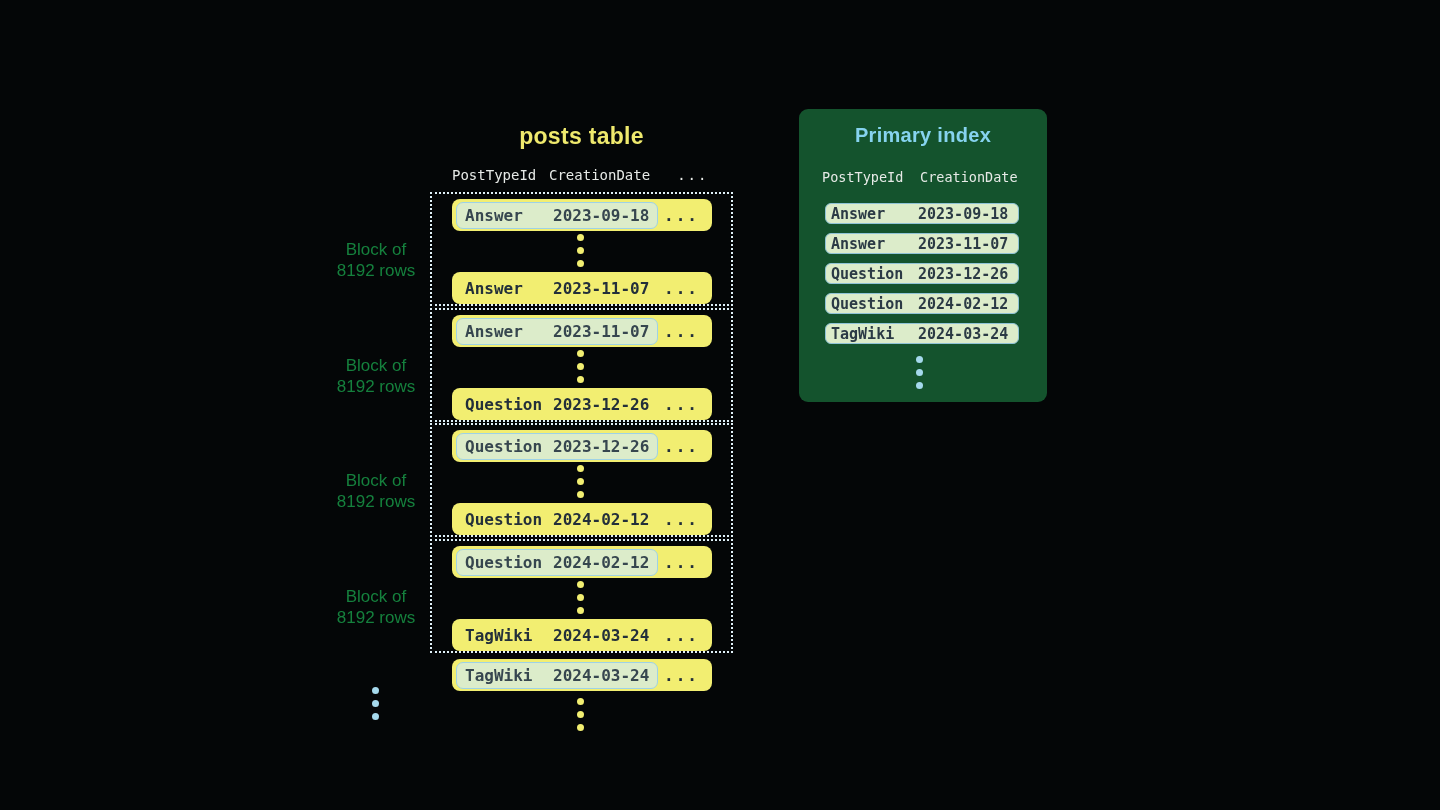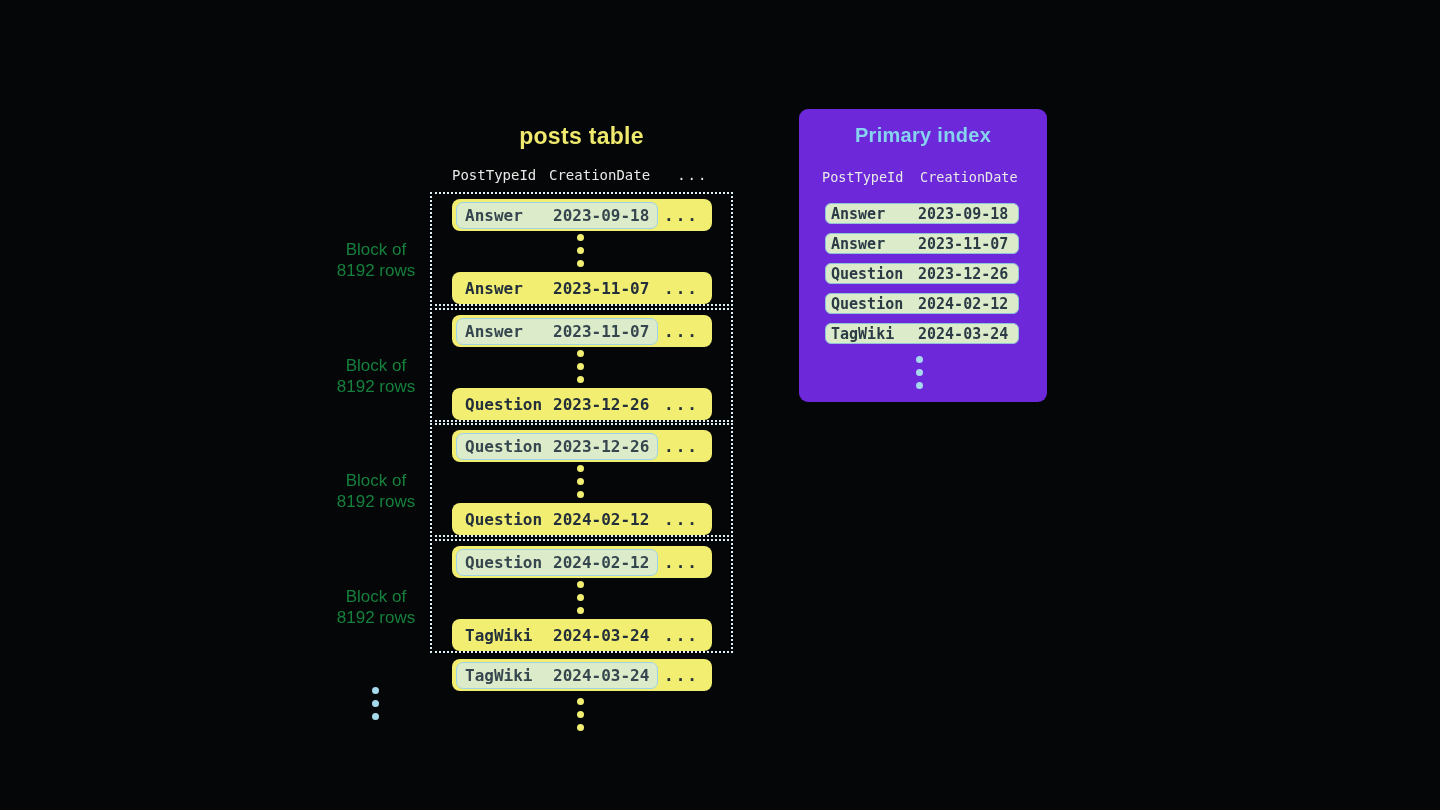--- a/index.html
+++ b/index.html
@@ -46,21 +46,21 @@
   .rtype { display:inline-block; width:88px; }
   .rmore { margin-left:auto; margin-right:13px; letter-spacing:2px; color:#232f3a; }
   .vdots { position:absolute; display:flex; flex-direction:column; gap:6px; }
   .vdots i { width:7px; height:7px; border-radius:50%; display:block; }
   .vdots.yellow i { background:#f2ee71; }
   .vdots.blue i { background:#a5d9ec; }
   .block .vdots { left:145px; top:40px; }
   
   .panel {
     position:absolute; left:799px; top:109px; width:248px; height:293px;
-    background:#6d28d9; border-radius:9px;
+    background:#14532d; border-radius:9px;
   }
   .panel-title {
     position:absolute; left:0; top:15px; width:248px; text-align:center;
     color:#86d3ef; font-size:20px; font-weight:600; letter-spacing:.3px;
   }
   .idx-header {
     position:absolute; left:23px; top:60px; display:flex;
     font-family:"DejaVu Sans Mono", monospace; font-size:13.5px; color:#e7eae7;
   }
   .idx-header .hcol-type { width:98px; }

